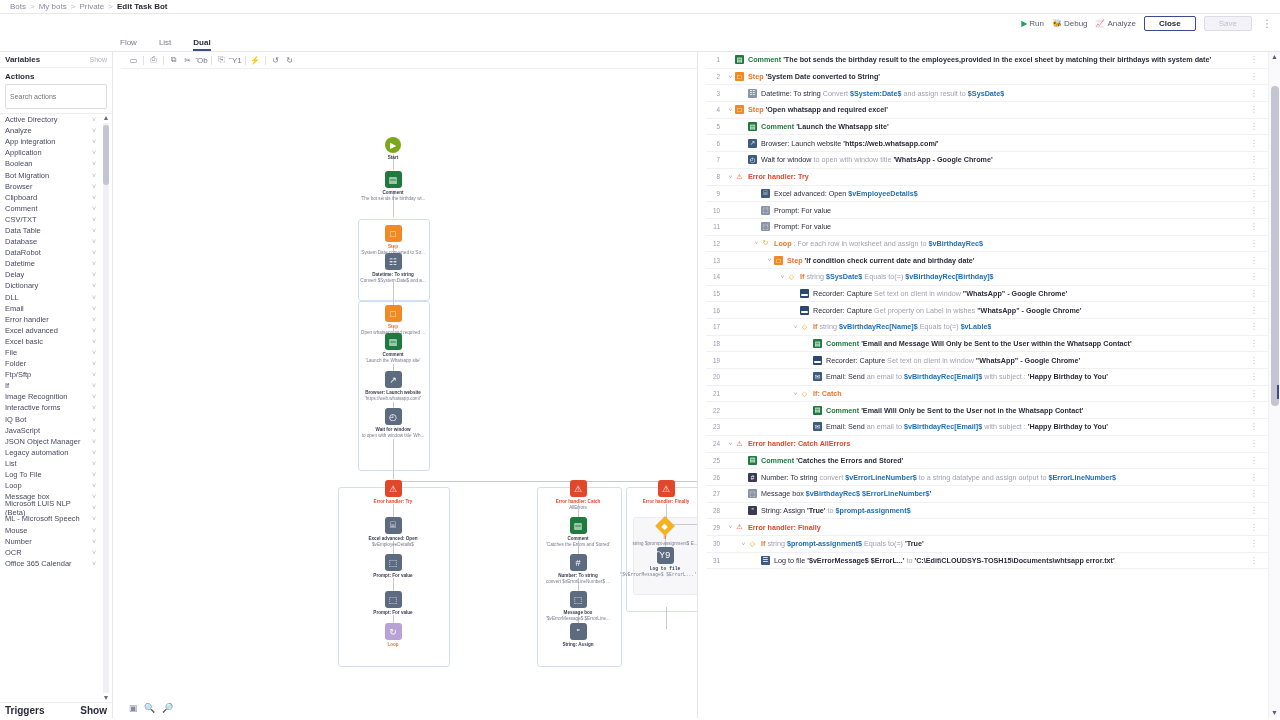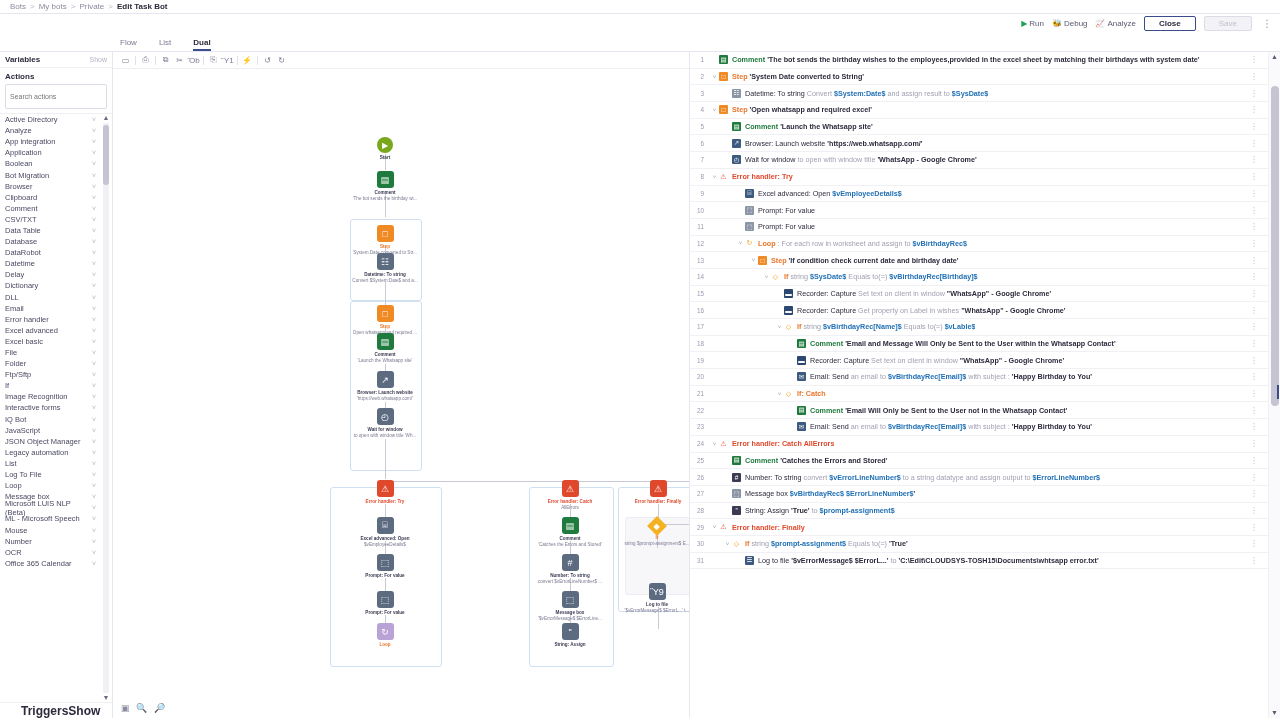--- a/index.html
+++ b/index.html
@@ -58,21 +58,21 @@
     gap: 22px; padding-left: 120px;
     border-bottom: 1px solid #e6e6ee;
   }
   .tab {
     font-size: 8px; color:#7b7b93; padding-bottom: 2px;
     border-bottom: 2px solid transparent; cursor:pointer;
   }
   .tab.active { color:#2b2b3d; font-weight:bold; border-bottom-color:#3b4b8c; }
 
   
-  .main { display:flex; height: 666px; }
+  .main { display:flex; height: 666px; gap: 8px; }
 
   
   .sidebar {
     width: 113px; border-right: 1px solid #e6e6ee;
     display:flex; flex-direction:column; background:#fff;
   }
   .side-sec {
     height: 16px; display:flex; align-items:center; justify-content:space-between;
     padding: 0 5px; font-size: 8px; font-weight:bold; color:#2b2b3d;
     border-bottom: 1px solid #eeeef4;
@@ -101,21 +101,21 @@
   .chev { color:#b9b9c9; font-size: 7px; }
   .cat-sb {
     position:absolute; right:2px; top:0; width:8px; height:100%;
     display:flex; flex-direction:column; align-items:center;
   }
   .cat-sb .arr { font-size:7px; color:#6b6b86; line-height:8px; }
   .cat-sb .track { flex:1; width:6px; background:#f0f0f5; margin:1px 0; position:relative;}
   .cat-sb .thumb { position:absolute; top:2px; left:0; width:6px; height:60px; background:#c4c4d2; border-radius:3px;}
   .side-foot {
     height: 16px; display:flex; align-items:center; justify-content:space-between;
-    padding: 0 21px; font-size: 12px; font-weight:bold; color:#2b2b3d;
+    padding: 0 5px; font-size: 10px; font-weight:bold; color:#2b2b3d;
     border-top: 1px solid #eeeef4;
   }
 
   
   .canvas-pane {
     width: 577px; border-right: 1px solid #e6e6ee;
     display:flex; flex-direction:column; position:relative; background:#fff;
   }
   .canvas-toolbar {
     height: 17px; display:flex; align-items:center; gap:3px;
@@ -612,21 +612,21 @@
           </div>
           <div class="node" style="left: 498px; top: 450px;">
             <div class="dia">
               <i>◆</i>
             </div>
             <div class="lbl">
       <span class="t orange">If</span>
       <span class="s">string $prompt-assignment$ E...</span>
             </div>
           </div>
-          <div class="node" style="left: 498px; top: 514px;">
+          <div class="node" style="left: 498px; top: 478px; font-family: Liberation Mono, monospace;">
             <div class="sq" style="background:#5c6b80">Ὓ9</div>
             <div class="lbl">
       <span class="t">Log to file</span>
       <span class="s">'$vErrorMessage$ $ErrorL...' t...</span>
             </div>
           </div>
         </div>
       <div class="canvas-foot">
         <span class="ft-ic">▣</span>
         <span class="ft-ic">🔍</span>
@@ -634,21 +634,21 @@
       </div>
     </div>
 
     <div class="list-pane">
       <div class="list-scroll" id="list-scroll">
           <div class="lrow">
             <span class="lnum">1</span>
             <span style="width: 0px; flex: 0 0 auto;"></span>
             <span class="lcollapse"></span>
             <span class="licon" style="background: rgb(31, 122, 61);">▤</span>
-            <span class="ltext"><span class="kw-g">Comment</span><span class="str"> 'The bot sends the birthday wishes to the employees,provided in the excel sheet by matching their birthdays with system date'</span></span>
+            <span class="ltext"><span class="kw-g">Comment</span><span class="str"> 'The bot sends the birthday result to the employees,provided in the excel sheet by matching their birthdays with system date'</span></span>
             <span class="lkebab">⋮</span>
           </div>
           <div class="lrow">
             <span class="lnum">2</span>
             <span style="width: 0px; flex: 0 0 auto;"></span>
             <span class="lcollapse">˅</span>
             <span class="licon" style="background: rgb(240, 138, 36);">□</span>
             <span class="ltext"><span class="kw-o">Step</span><span class="str"> 'System Date converted to String'</span></span>
             <span class="lkebab">⋮</span>
           </div>

